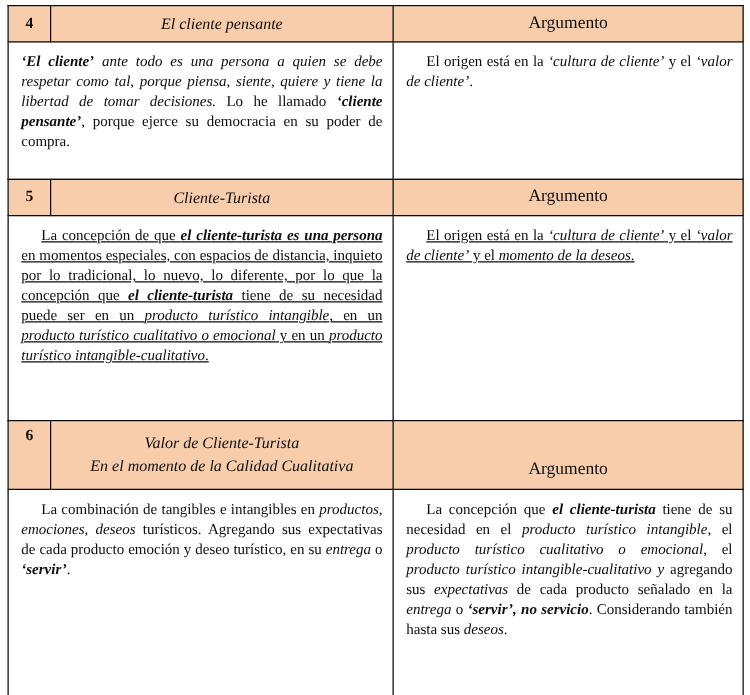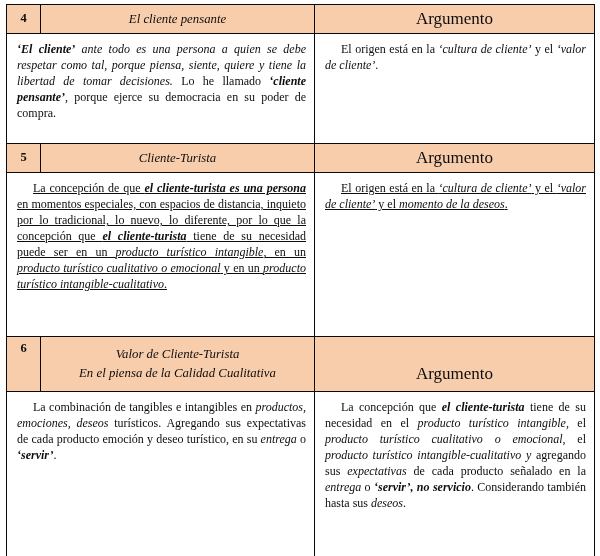--- a/index.html
+++ b/index.html
@@ -54,21 +54,21 @@
     line-height: 1.1;
   }
   .hdr-title {
     font-style: italic;
     font-size: 12.8px;
     line-height: 1.45;
     padding: 3px 4px;
   }
   .hdr-title .ln { display: block; }
   .hdr-arg {
-    font-size: 17px;
+    font-size: 14px;
     line-height: 1.3;
   }
 
   
   td.body-cell {
     padding: 7px 8px 8px 10px;
     font-size: 12px;
     line-height: 1.34;
     text-align: justify;
     text-justify: inter-word;
@@ -155,21 +155,21 @@
     <colgroup>
         <col class="c-num">
         <col class="c-title">
         <col class="c-arg">
       </colgroup>
     <tbody>
       <tr class="hdr">
         <td class="hdr-num" style="vertical-align:top;padding-top:5px;">6</td>
         <td class="hdr-title">
           <span class="ln">Valor de Cliente-Turista</span>
-          <span class="ln">En el piensa de la Calidad Cualitativa</span>
+          <span class="ln">En el momento de la Calidad Cualitativa</span>
         </td>
         <td class="hdr-arg" style="vertical-align:bottom;padding-bottom:6px;">Argumento</td>
       </tr>
       <tr>
         <td class="body-cell" colspan="2">
           <p>La combinación de tangibles e intangibles en <i>productos, emociones, deseos</i> turísticos. Agregando sus expectativas de cada producto emoción y deseo turístico, en su <i>entrega</i> o <span class="bi">‘servir’</span>.</p>
         </td>
         <td class="body-cell">
           <p>La concepción que <span class="bi">el cliente-turista</span> tiene de su necesidad en el <i>producto turístico intangible</i>, el <i>producto turístico cualitativo o emocional</i>, el <i>producto turístico intangible-cualitativo y</i> agregando sus <i>expectativas</i> de cada producto señalado en la <i>entrega</i> o <span class="bi">‘servir’, no servicio</span>. Considerando también hasta sus <i>deseos</i>.</p>
         </td>

